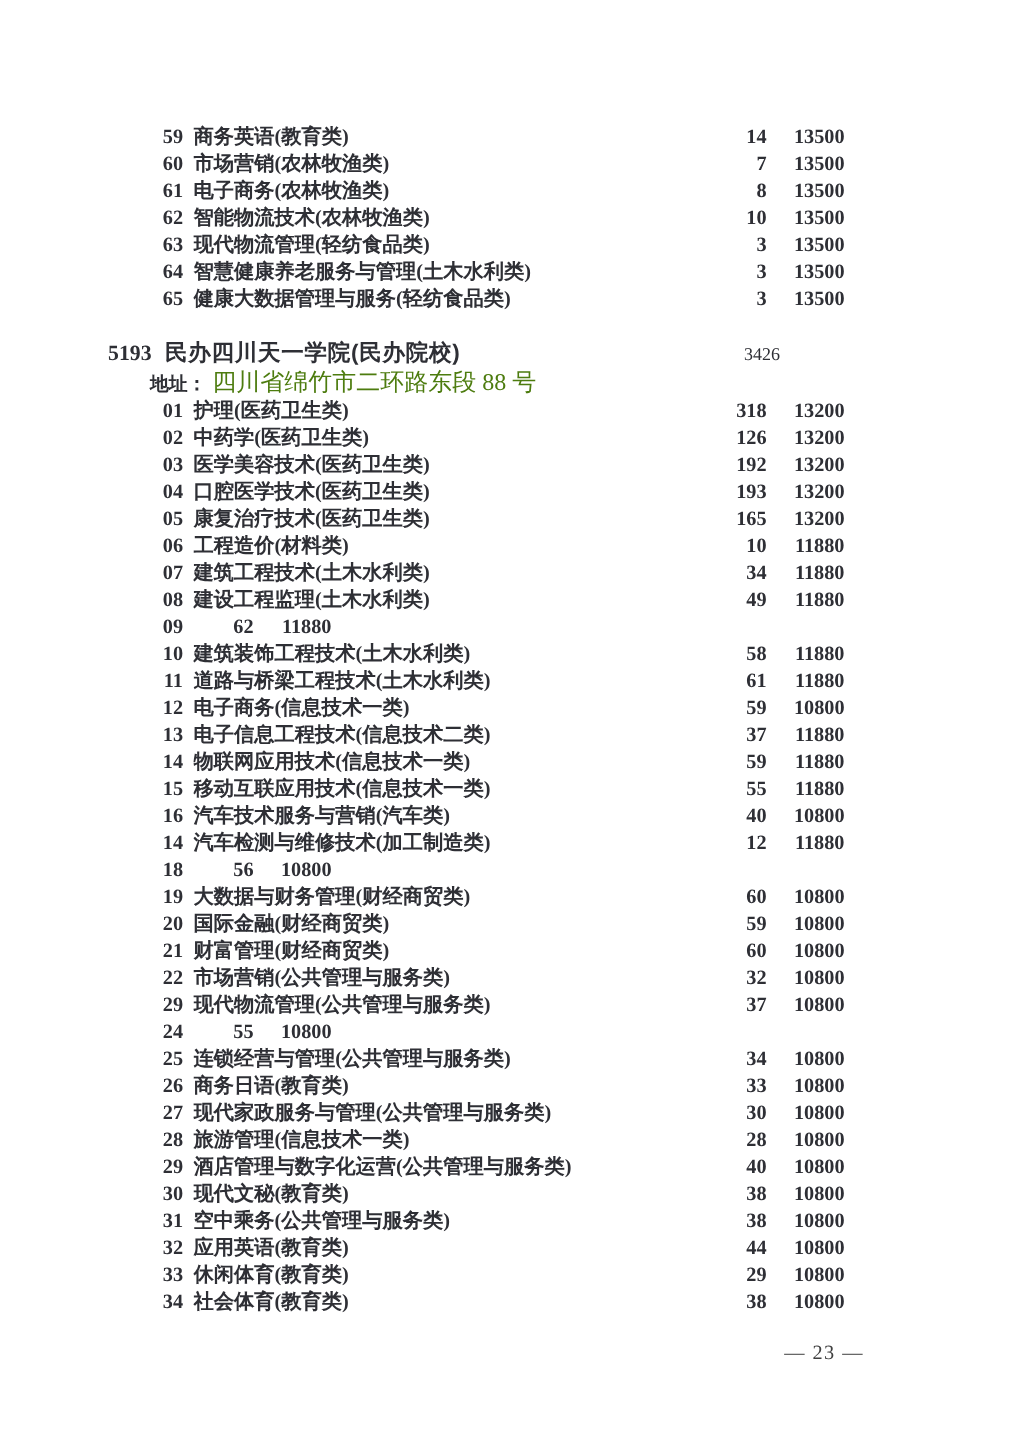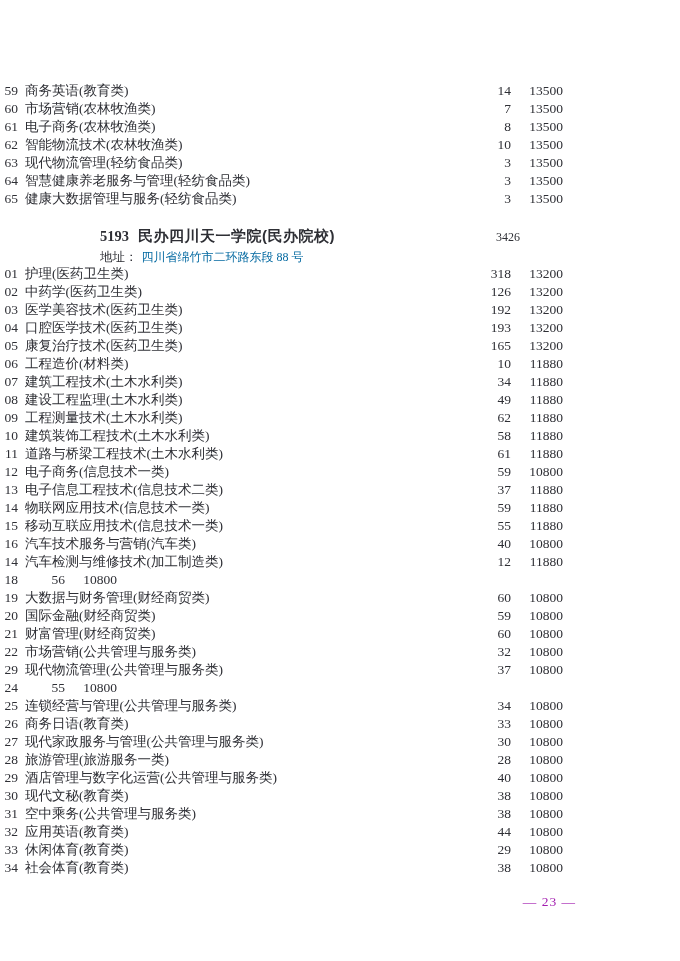--- a/index.html
+++ b/index.html
@@ -21,21 +21,23 @@
     top: 82px;
     left: 0;
     right: 0;
   }
   .rows .row {
     display: flex;
     align-items: center;
     height: 18px;
     line-height: 18px;
     font-size: 13.5px;
+    padding-left: 104px;
     padding-right: 117px;
+    font-weight: bold;
   }
   .row .no {
     width: 18px;
     text-align: right;
     margin-right: 7px;
     flex: none;
   }
   .row .major {
     flex: 1 1 auto;
     white-space: nowrap;
@@ -51,21 +53,21 @@
     margin-left: 18px;
     text-align: right;
     flex: none;
   }
   .school-header {
     display: flex;
     align-items: baseline;
     margin-top: 17px;
     height: 21px;
     line-height: 21px;
-    padding-left: 100px;
+    padding-left: 72px;
     padding-right: 117px;
   }
   .school-header .code {
     font-size: 14.5px;
     font-weight: bold;
     margin-right: 9px;
     flex: none;
   }
   .school-header .name {
     font-family: "Liberation Sans", "DejaVu Sans", sans-serif;
@@ -84,36 +86,36 @@
     margin-right: 43px;
   }
   .address-line {
     height: 19px;
     line-height: 19px;
     padding-left: 100px;
     white-space: nowrap;
   }
   .address-line .addr-label {
     font-family: "Liberation Sans", "DejaVu Sans", sans-serif;
-    font-weight: normal;
+    font-weight: bold;
     font-size: 12.5px;
     margin-right: 4px;
   }
   .address-line .addr {
-    font-size: 12px;
-    color: #0369a1;
+    font-size: 16px;
+    color: #4d7c0f;
   }
   .footer {
     position: absolute;
     top: 894px;
     left: 0;
     right: 104px;
     text-align: right;
     font-size: 13.5px;
-    color: #a21caf;
+    color: #404040;
     letter-spacing: 1px;
   }
 </style>
 </head>
 <body>
 
 <div class="page">
   <div class="content">
 
     <div class="rows" id="continued-rows">
@@ -142,21 +144,21 @@
           <span class="tuition">13500</span>
         </div>
         <div class="row">
           <span class="no">63</span>
           <span class="major">现代物流管理(轻纺食品类)</span>
           <span class="count">3</span>
           <span class="tuition">13500</span>
         </div>
         <div class="row">
           <span class="no">64</span>
-          <span class="major">智慧健康养老服务与管理(轻纺食品类)</span>
+          <span class="major">智慧健康养老服务与管理(土木水利类)</span>
           <span class="count">3</span>
           <span class="tuition">13500</span>
         </div>
         <div class="row">
           <span class="no">65</span>
           <span class="major">健康大数据管理与服务(轻纺食品类)</span>
           <span class="count">3</span>
           <span class="tuition">13500</span>
         </div>
       </div>
@@ -215,21 +217,20 @@
           <span class="tuition">11880</span>
         </div>
         <div class="row">
           <span class="no">08</span>
           <span class="major">建设工程监理(土木水利类)</span>
           <span class="count">49</span>
           <span class="tuition">11880</span>
         </div>
         <div class="row">
           <span class="no">09</span>
-          <span class="major">工程测量技术(土木水利类)</span>
           <span class="count">62</span>
           <span class="tuition">11880</span>
         </div>
         <div class="row">
           <span class="no">10</span>
           <span class="major">建筑装饰工程技术(土木水利类)</span>
           <span class="count">58</span>
           <span class="tuition">11880</span>
         </div>
         <div class="row">
@@ -327,21 +328,21 @@
           <span class="tuition">10800</span>
         </div>
         <div class="row">
           <span class="no">27</span>
           <span class="major">现代家政服务与管理(公共管理与服务类)</span>
           <span class="count">30</span>
           <span class="tuition">10800</span>
         </div>
         <div class="row">
           <span class="no">28</span>
-          <span class="major">旅游管理(旅游服务一类)</span>
+          <span class="major">旅游管理(信息技术一类)</span>
           <span class="count">28</span>
           <span class="tuition">10800</span>
         </div>
         <div class="row">
           <span class="no">29</span>
           <span class="major">酒店管理与数字化运营(公共管理与服务类)</span>
           <span class="count">40</span>
           <span class="tuition">10800</span>
         </div>
         <div class="row">

